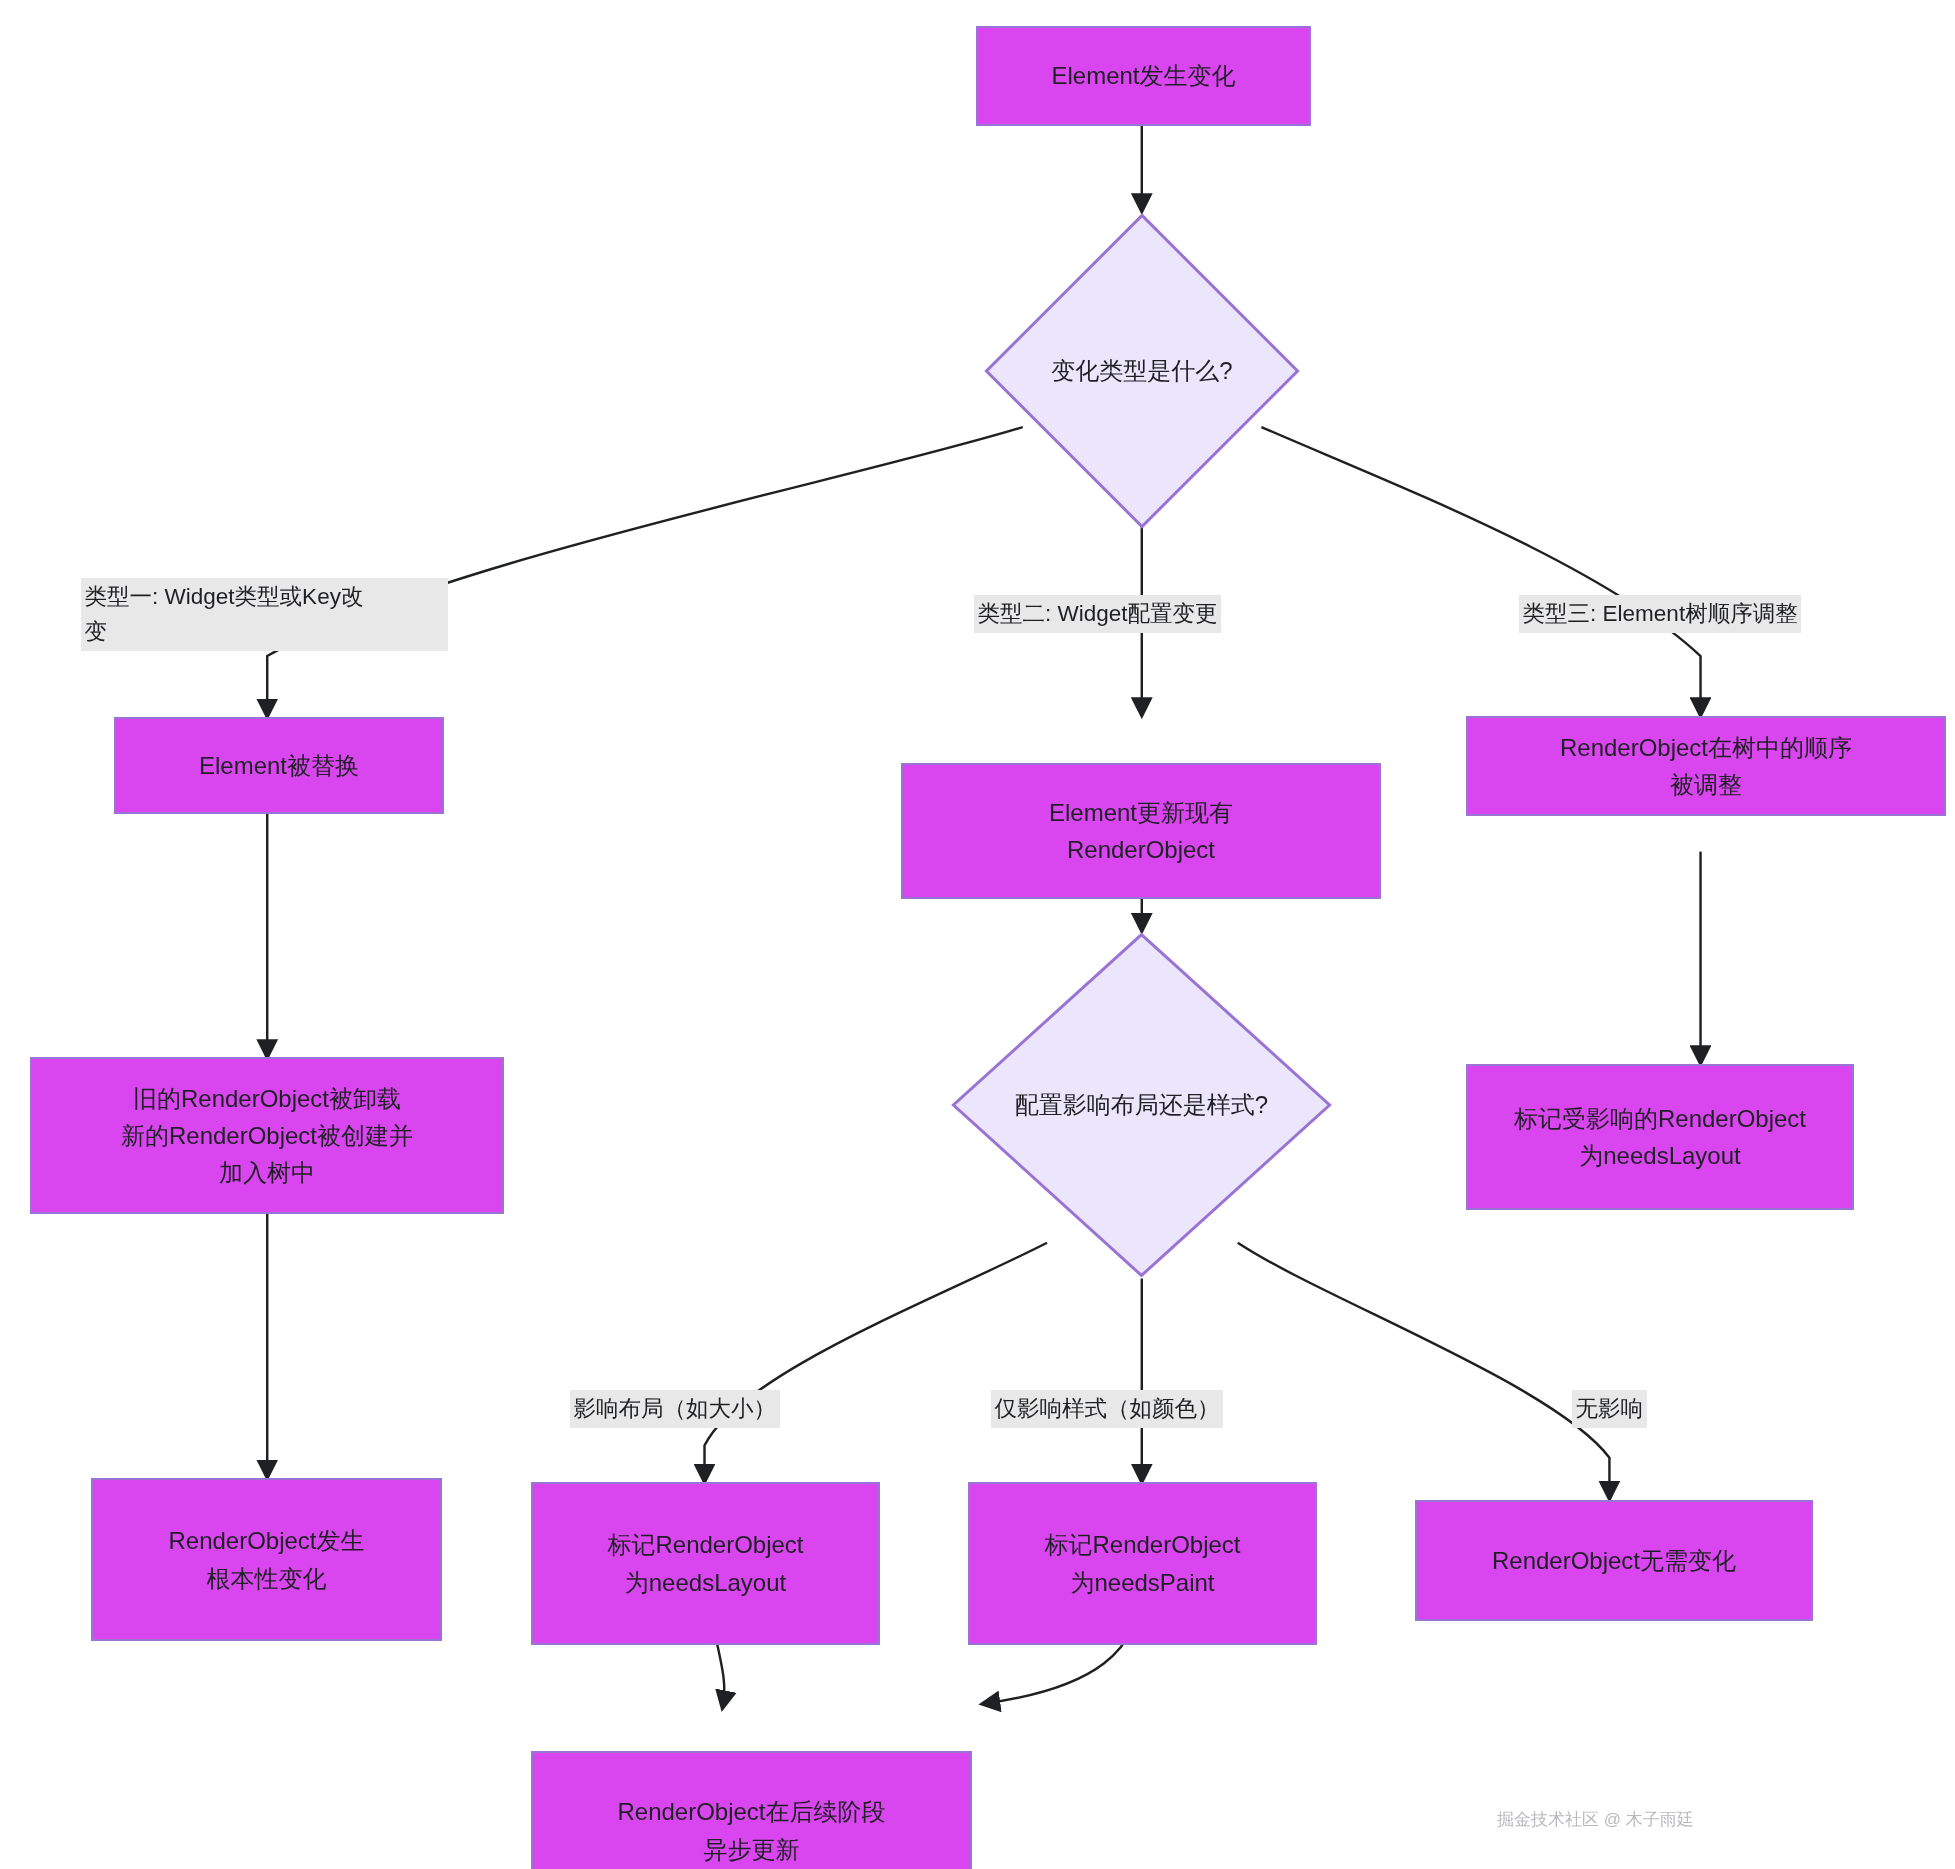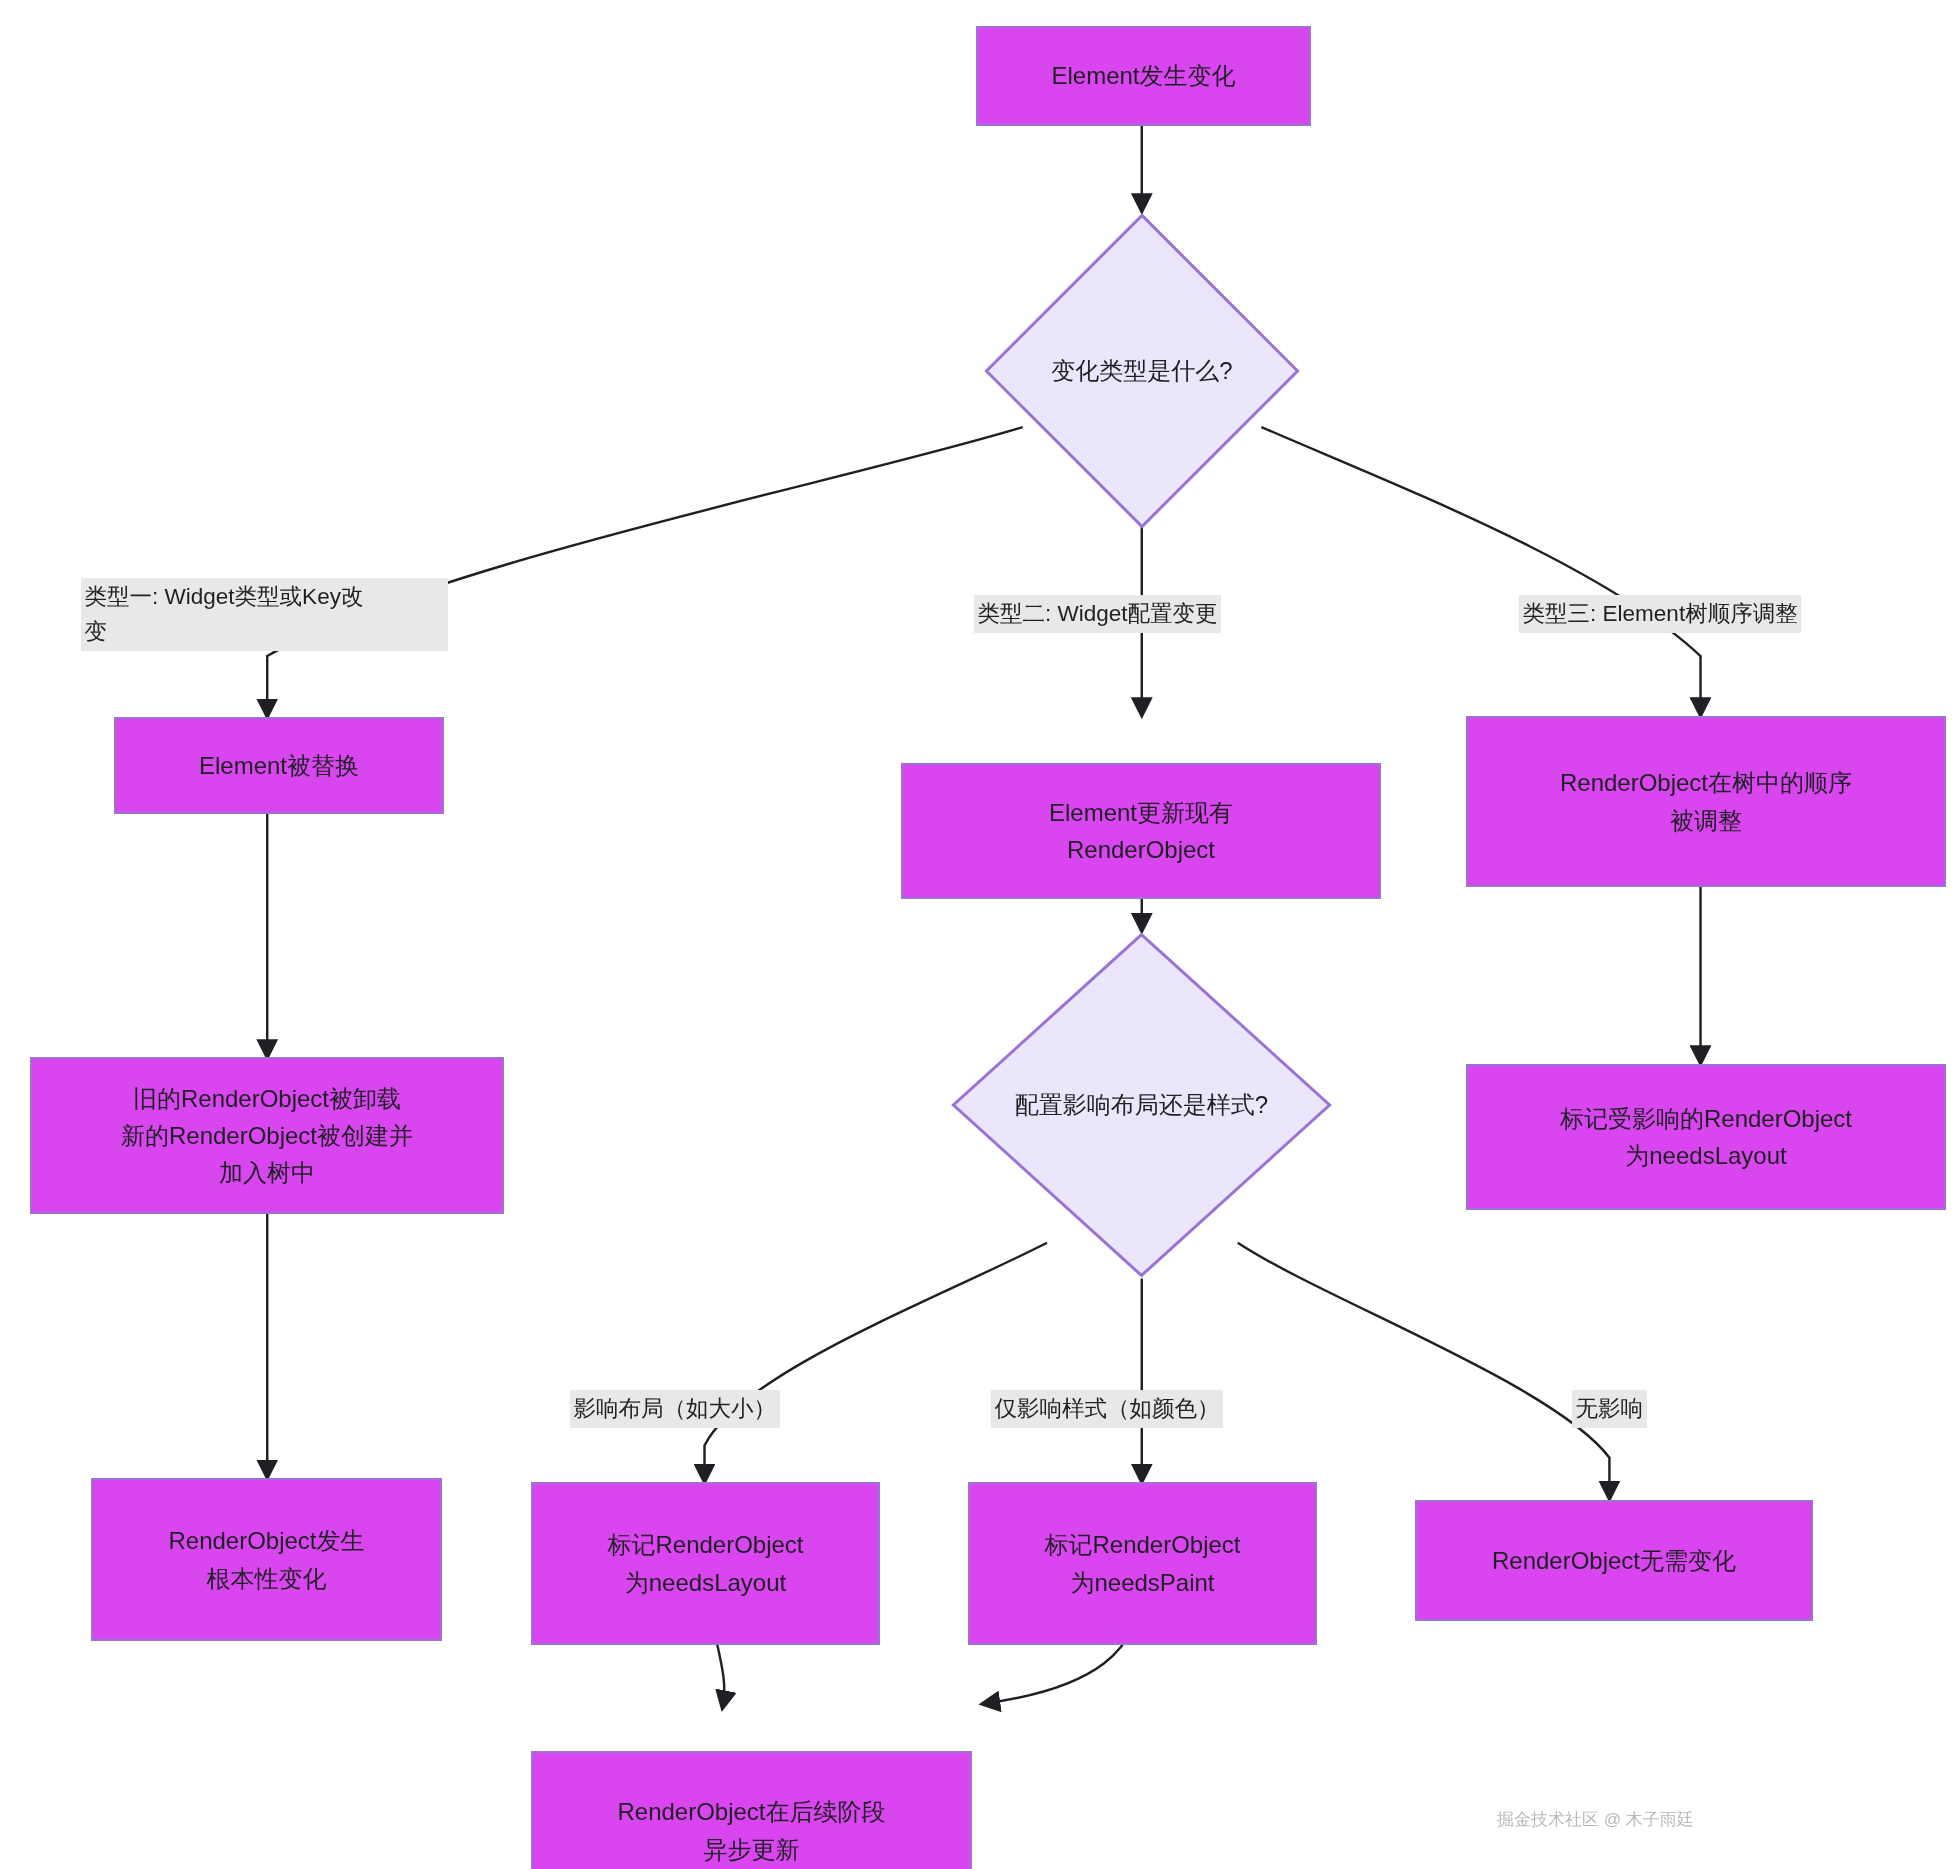--- a/index.html
+++ b/index.html
@@ -124,35 +124,35 @@
       <polygon points="260,4 516,260 260,516 4,260" fill="#ebe6fc" stroke="#9a74d4" stroke-width="5"></polygon>
     </svg>
     <div class="dtext">变化类型是什么?</div>
   </div>
 
   <div class="node" style="left:114px; top:717px; width:330px; height:97px;">Element被替换</div>
 
   <div class="node" style="left:901px; top:716px; width:480px; height:136px;margin-top:47px;">Element更新现有
 RenderObject</div>
 
-  <div class="node" style="left:1466px; top:716px; width:480px; height:171px;">RenderObject在树中的顺序
+  <div class="node" style="left:1466px; top:716px; width:480px; height:100px;">RenderObject在树中的顺序
 被调整</div>
 
   <div class="node" style="left:30px; top:1057px; width:474px; height:157px;">旧的RenderObject被卸载
 新的RenderObject被创建并
 加入树中</div>
 
   <div class="diamond-wrap" style="left:951px; top:932px; width:381px; height:346px;">
     <svg viewBox="0 0 628 570" xmlns="http://www.w3.org/2000/svg">
       <polygon points="314,4 624,285 314,566 4,285" fill="#ebe6fc" stroke="#9a74d4" stroke-width="5"></polygon>
     </svg>
     <div class="dtext">配置影响布局还是样式?</div>
   </div>
 
-  <div class="node" style="left:1466px; top:1064px; width:480px; height:146px;">标记受影响的RenderObject
+  <div class="node" style="left:1466px; top:1064px; width:388px; height:146px;">标记受影响的RenderObject
 为needsLayout</div>
 
   <div class="node" style="left:91px; top:1478px; width:351px; height:163px;">RenderObject发生
 根本性变化</div>
 
   <div class="node" style="left:531px; top:1482px; width:349px; height:163px;">标记RenderObject
 为needsLayout</div>
 
   <div class="node" style="left:968px; top:1482px; width:349px; height:163px;">标记RenderObject
 为needsPaint</div>

